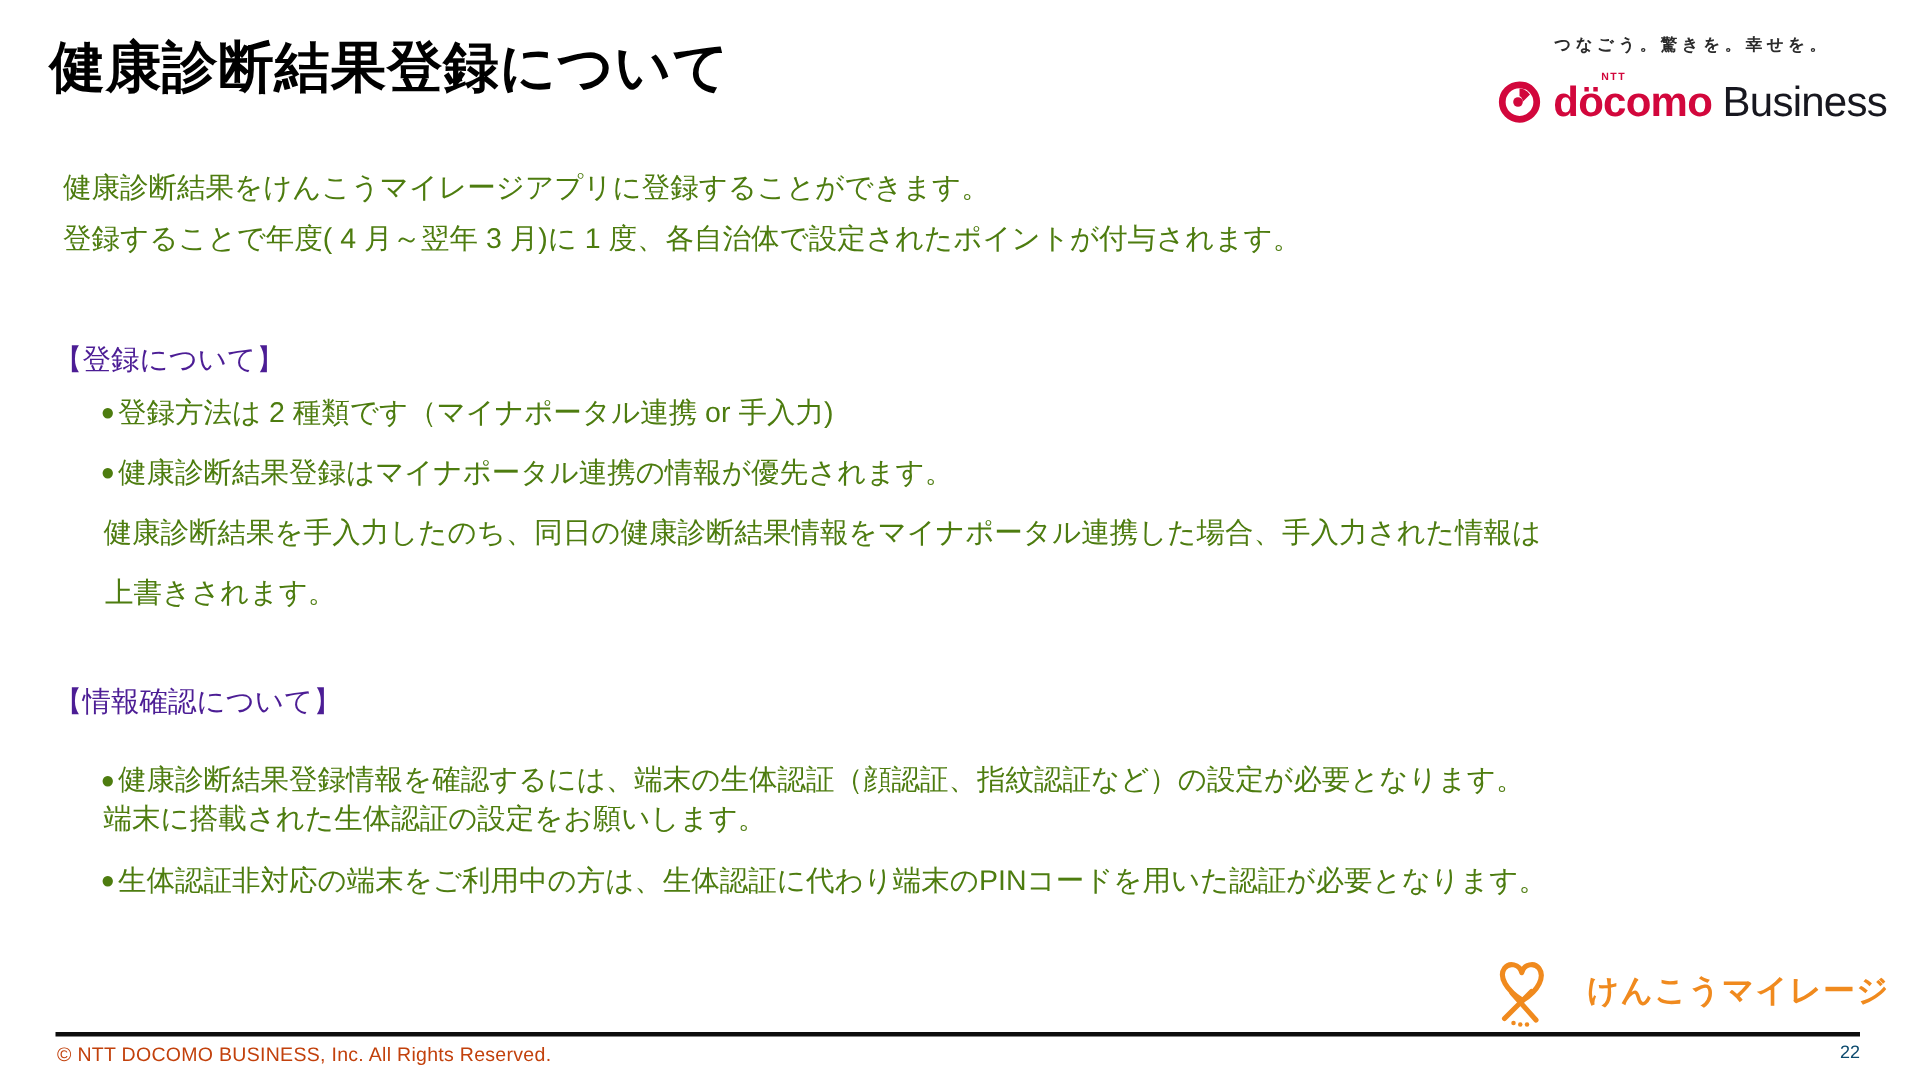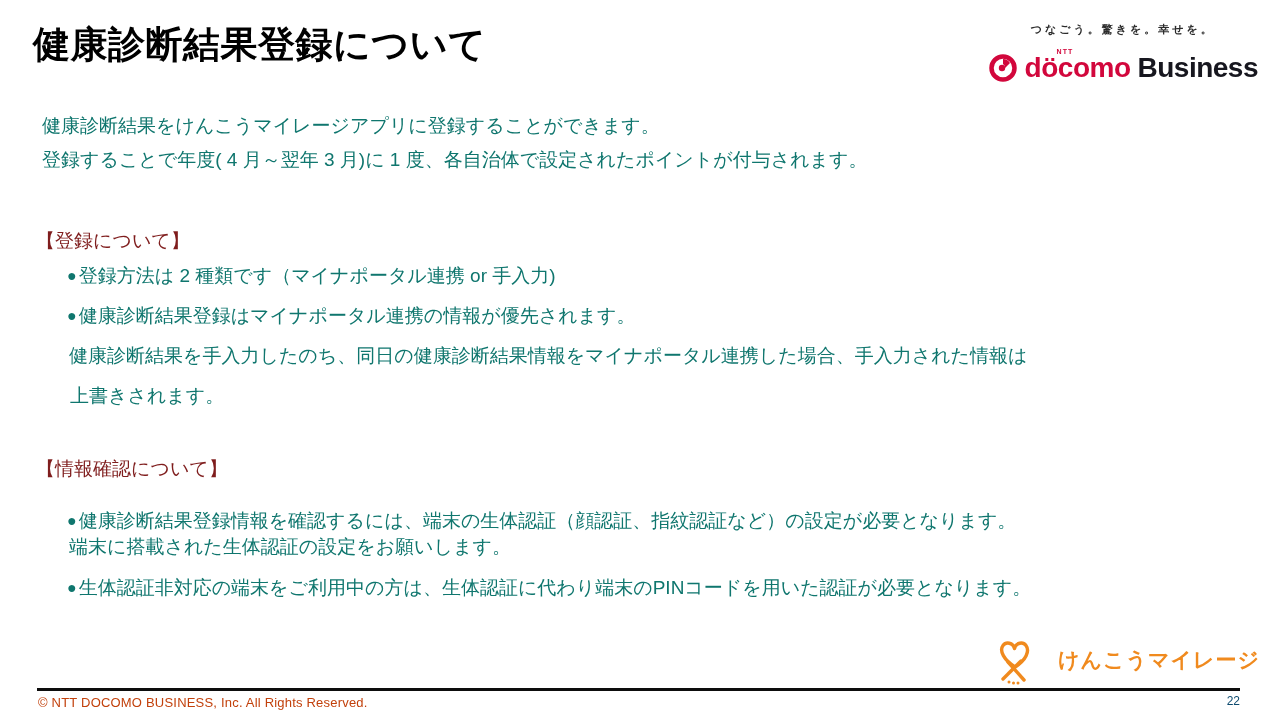--- a/index.html
+++ b/index.html
@@ -10,35 +10,35 @@
   .slide { position:relative; width:1280px; height:708px; background:#fff; }
 
   
   .slide-title {
     position:absolute; left:33px; top:20px;
     font-size:37px; font-weight:900; color:#000; letter-spacing:0.5px;
     white-space:nowrap;
   }
 
   
-  .t { position:absolute; font-size:19px; line-height:26px; white-space:nowrap; color:#0f766e; }
-  .heading { color:#7f1d1d; }
+  .t { position:absolute; font-size:19px; line-height:26px; white-space:nowrap; color:#4d7c0f; }
+  .heading { color:#4c1d95; }
   .bullet-line .bullet-glyph { font-size:16px; margin-right:2px; vertical-align:1px; }
 
   
   .dcm-logo { position:absolute; top:22px; right:22px; text-align:center; }
   .dcm-tagline {
     font-size:11px; font-weight:700; letter-spacing:3px; color:#2b2b2b;
     margin-bottom:16px; white-space:nowrap;
   }
   .dcm-row { display:flex; align-items:center; justify-content:flex-end; gap:7px;text-align:right; }
   .dcm-mark { width:30px; height:30px; flex:0 0 auto; }
   .dcm-word { position:relative; color:#d2073c; font-size:28px; font-weight:800; letter-spacing:-0.5px; line-height:1; }
   .dcm-ntt { position:absolute; top:-6px; left:32px; font-size:7px; font-weight:700; letter-spacing:1px; color:#d2073c; }
-  .dcm-business { color:#17171f; font-size:28px; font-weight:700; line-height:1; letter-spacing:-0.5px; }
+  .dcm-business { color:#17171f; font-size:28px; font-weight:400; line-height:1; letter-spacing:-0.5px; }
 
   
   .km-logo { position:absolute; right:20px; top:634px; display:flex; align-items:center; gap:18px; }
   .km-icon { width:50px; height:52px; }
   .km-text { color:#f08a1e; font-size:21px; font-weight:800; letter-spacing:1px; white-space:nowrap; }
 
   
   .footer-rule { position:absolute; left:37px; top:688px; width:1203px; height:3px; background:#0d0d0d; }
   .footer-copyright { position:absolute; left:38px; top:695px; font-size:13px; color:#c2410c; letter-spacing:0.2px; }
   .footer-page { position:absolute; right:40px; top:694px; font-size:12px; color:#0c4a6e; }

